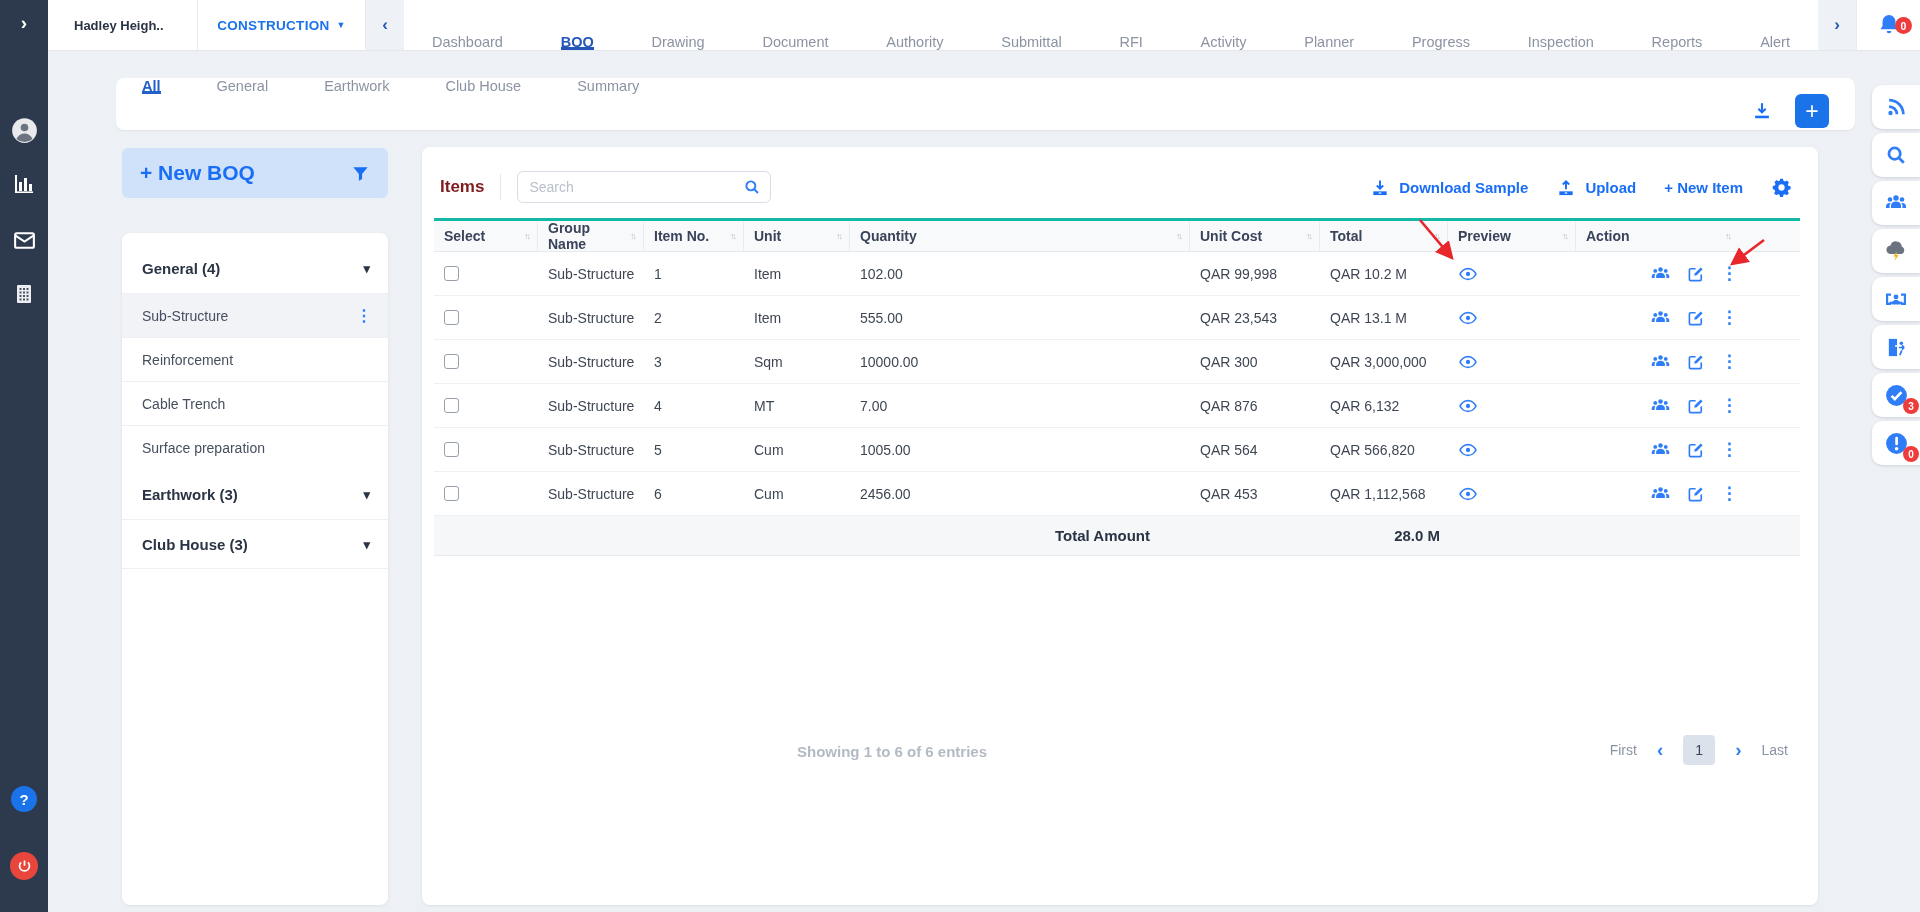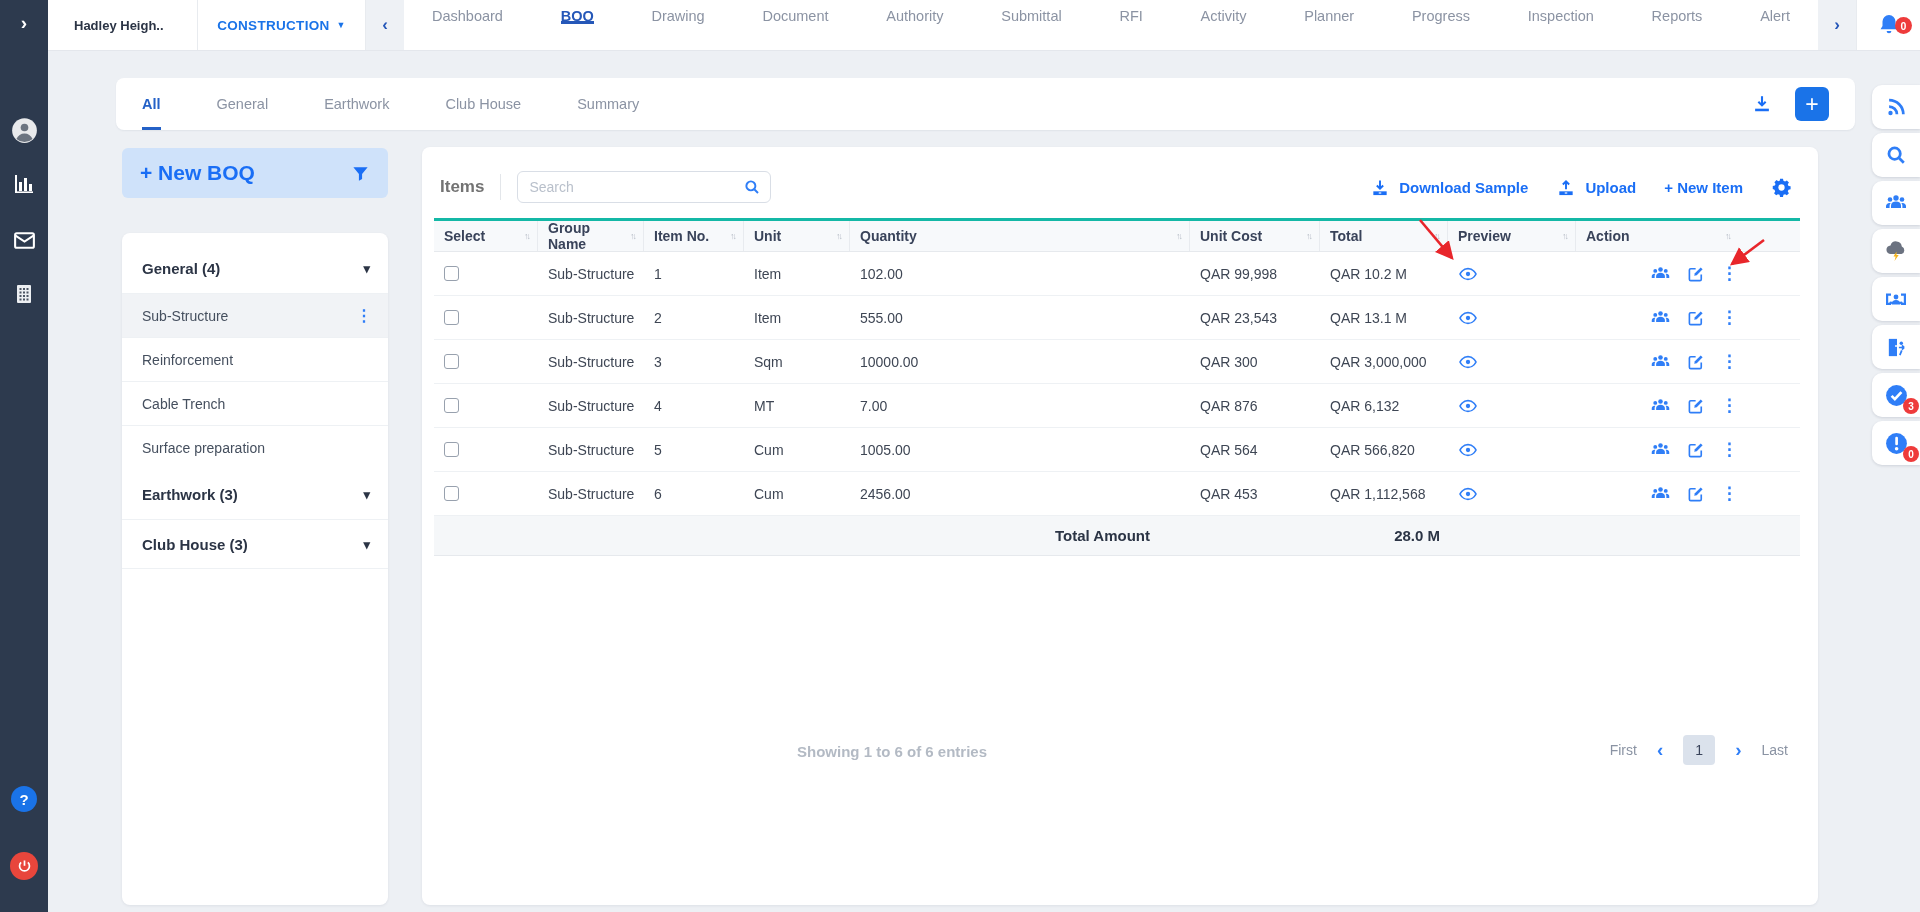--- a/index.html
+++ b/index.html
@@ -18,29 +18,29 @@
   .lr-power{top:852px;}
   .help-circle{width:26px;height:26px;border-radius:50%;background:#1a73e8;color:#fff;font-weight:bold;font-size:15px;display:flex;align-items:center;justify-content:center;}
   .power-circle{width:28px;height:28px;border-radius:50%;background:#e8463c;display:flex;align-items:center;justify-content:center;}
 
   
   .topbar{position:absolute;left:48px;top:0;width:1872px;height:51px;background:#fff;border-bottom:1px solid #e4e7ec;display:flex;align-items:stretch;z-index:10;}
   .tb-project{width:150px;display:flex;align-items:center;padding-left:26px;font-weight:bold;font-size:13px;color:#2b3445;border-right:1px solid #e8ebef;}
   .tb-module{width:168px;display:flex;align-items:center;justify-content:center;gap:7px;color:#1a73e8;font-weight:bold;font-size:13.5px;letter-spacing:.3px;border-right:1px solid #e8ebef;}
   .caret-down{font-size:9px;color:#1a73e8;}
   .scroll-btn{width:38px;background:#eef1f5;display:flex;align-items:center;justify-content:center;color:#2557b8;font-weight:bold;font-size:17px;cursor:pointer;}
-  .tabs{flex:1;display:flex;align-items:flex-start;justify-content:space-between;padding:8px 28px;}
+  .tabs{flex:1;display:flex;align-items:flex-end;justify-content:space-between;padding:0 28px;}
   .tab{display:flex;align-items:center;color:#8b93a3;font-size:14.5px;cursor:pointer;}
   .tab.active{color:#2557b8;font-weight:bold;box-shadow:inset 0 -3px 0 #2557b8;}
   .bell-zone{width:64px;border-left:1px solid #e8ebef;display:flex;align-items:center;justify-content:center;position:relative;}
   .badge{position:absolute;min-width:17px;height:17px;border-radius:9px;background:#ee3b3b;color:#fff;font-size:10.5px;font-weight:bold;display:flex;align-items:center;justify-content:center;padding:0 4px;}
   .bell-badge{right:8px;top:17px;}
 
   
-  .subtabs{position:absolute;left:116px;top:78px;width:1739px;height:52px;background:#fff;border-radius:8px;box-shadow:0 1px 2px rgba(20,30,60,.06);display:flex;align-items:stretch;padding:0 26px;z-index:5;}
+  .subtabs{position:absolute;left:116px;top:78px;width:1739px;height:52px;background:#fff;border-radius:8px;box-shadow:0 1px 2px rgba(20,30,60,.06);display:flex;align-items:stretch;padding:0 26px;z-index:5;flex-direction:column;}
   .stab{display:flex;align-items:center;margin-right:56px;font-size:14.5px;color:#8b93a3;cursor:pointer;}
   .stab.active{color:#2461c7;font-weight:bold;box-shadow:inset 0 -3px 0 #2461c7;}
   .strip-actions{margin-left:auto;display:flex;align-items:center;gap:22px;}
   .plus-btn{width:34px;height:34px;background:#1a73e8;border-radius:6px;color:#fff;font-size:23px;line-height:1;display:flex;align-items:center;justify-content:center;cursor:pointer;}
 
   
   .newboq{position:absolute;left:122px;top:148px;width:266px;height:50px;background:#cfe2fa;border-radius:6px;display:flex;align-items:center;padding:0 18px;z-index:5;}
   .newboq-label{color:#1a6ef5;font-weight:bold;font-size:21px;cursor:pointer;}
   .funnel{margin-left:auto;display:flex;cursor:pointer;}
   .grouplist{position:absolute;left:122px;top:233px;width:266px;height:672px;background:#fff;border-radius:8px;box-shadow:0 1px 3px rgba(20,30,60,.07);padding-top:10px;z-index:5;}
@@ -49,21 +49,21 @@
   .gl-header:last-child{border-bottom:1px solid #eef1f4;}
   .gl-caret{margin-left:auto;color:#2b3445;font-size:13px;}
   .gl-item{height:44px;display:flex;align-items:center;padding:0 16px 0 20px;font-size:14px;color:#454f5e;border-top:1px solid #eef1f4;cursor:pointer;}
   .gl-item:last-of-type{border-bottom:1px solid #eef1f4;}
   .gl-item.selected{background:#f1f3f6;}
   .gl-kebab{margin-left:auto;color:#2f7ef7;font-weight:bold;font-size:16px;}
 
   
   .itemscard{position:absolute;left:422px;top:147px;width:1396px;height:758px;background:#fff;border-radius:8px;box-shadow:0 1px 3px rgba(20,30,60,.07);z-index:5;}
   .items-head{position:absolute;left:18px;top:24px;display:flex;align-items:center;gap:16px;}
-  .items-title{font-size:17px;font-weight:bold;color:#737373;}
+  .items-title{font-size:17px;font-weight:bold;color:#7f1d1d;}
   .vline{width:1px;height:26px;background:#e3e6ea;}
   .search-box{width:254px;height:32px;border:1px solid #d9dee6;border-radius:6px;display:flex;align-items:center;padding:0 9px 0 11px;}
   .search-box input{border:none;outline:none;flex:1;font-size:14px;color:#47505e;min-width:0;font-family:"Liberation Sans",sans-serif;}
   .search-box input::placeholder{color:#b9c0cb;}
   .toolbar{position:absolute;right:26px;top:30px;display:flex;align-items:center;gap:28px;}
   .tb-btn{display:flex;align-items:center;gap:9px;color:#1a6ef5;font-size:15px;font-weight:bold;cursor:pointer;}
 
   
   .table{position:absolute;left:12px;top:71px;width:1366px;}
   .thead{display:flex;height:34px;background:#f7f9fb;border-top:3px solid #14b8a6;border-bottom:1px solid #e6e9ed;}

